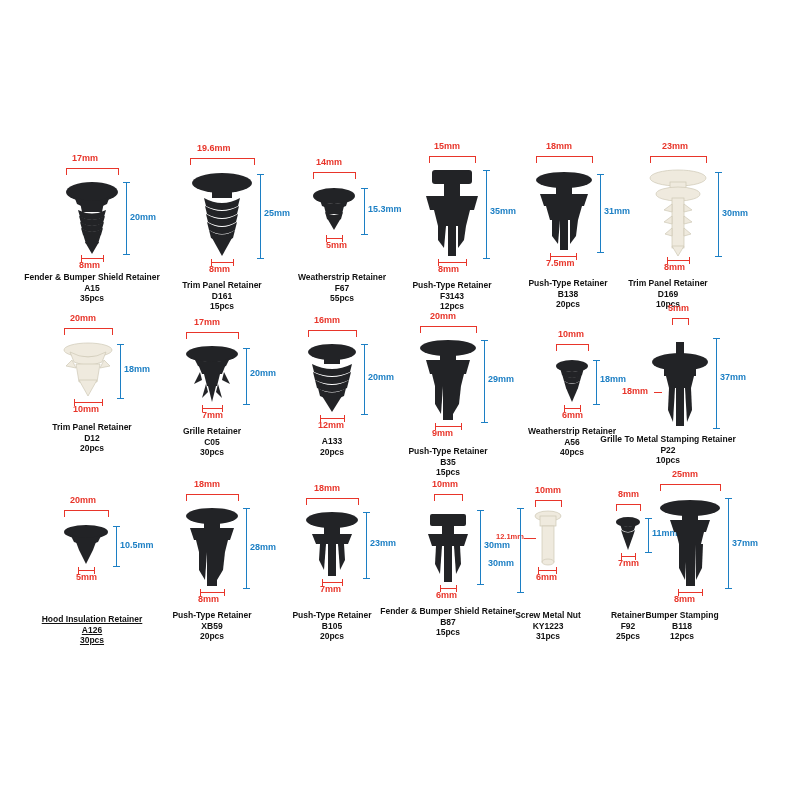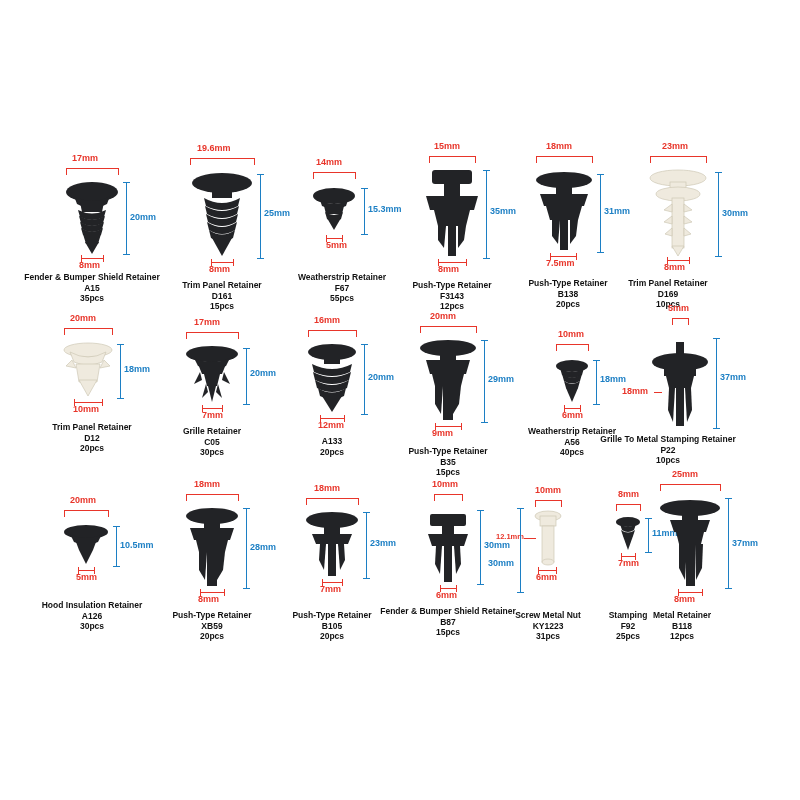--- a/index.html
+++ b/index.html
@@ -498,21 +498,21 @@
       <div class="dim red" style="left:48px;top:-5px;">20mm</div>
       <div class="vline" style="left:94px;top:26px;height:40px;"></div>
       <div class="htick blue" style="left:91px;top:26px;"></div>
       <div class="htick blue" style="left:91px;top:66px;"></div>
       <div class="dim blue" style="left:98px;top:40px;">10.5mm</div>
       <div class="hline" style="left:56px;top:70px;width:16px;"></div>
       <div class="tick" style="left:56px;top:67px;"></div>
       <div class="tick" style="left:72px;top:67px;"></div>
       <div class="dim red" style="left:54px;top:72px;">5mm</div>
     </div>
-    <div class="cap" style="top:100px;">
+    <div class="cap" style="top:114px;text-decoration:underline;">
       <span class="nm">Hood Insulation Retainer</span>
       <span class="code">A126</span>
       <span class="qty">30pcs</span>
     </div>
   </div>
 
   <div class="item" style="left:142px;top:500px;">
     <div class="art">
       <svg width="140" height="110" viewBox="0 0 140 110">
         <g class="p-blk">
@@ -658,21 +658,21 @@
       <div class="vline" style="left:88px;top:18px;height:34px;"></div>
       <div class="htick blue" style="left:85px;top:18px;"></div>
       <div class="htick blue" style="left:85px;top:52px;"></div>
       <div class="dim blue" style="left:92px;top:28px;">11mm</div>
       <div class="hline" style="left:61px;top:56px;width:14px;"></div>
       <div class="tick" style="left:61px;top:53px;"></div>
       <div class="tick" style="left:75px;top:53px;"></div>
       <div class="dim red" style="left:58px;top:58px;">7mm</div>
     </div>
     <div class="cap" style="top:110px;left:-2px;">
-      <span class="nm">Stamping</span>
+      <span class="nm">Retainer</span>
       <span class="code">F92</span>
       <span class="qty">25pcs</span>
     </div>
   </div>
 
   <div class="item" style="left:630px;top:500px;">
     <div class="art">
       <svg width="140" height="110" viewBox="0 0 140 110">
         <g class="p-blk">
           <ellipse cx="60" cy="8" rx="30" ry="8"></ellipse>
@@ -691,19 +691,19 @@
       <div class="vline" style="left:98px;top:-2px;height:90px;"></div>
       <div class="htick blue" style="left:95px;top:-2px;"></div>
       <div class="htick blue" style="left:95px;top:88px;"></div>
       <div class="dim blue" style="left:102px;top:38px;">37mm</div>
       <div class="hline" style="left:48px;top:92px;width:24px;"></div>
       <div class="tick" style="left:48px;top:89px;"></div>
       <div class="tick" style="left:72px;top:89px;"></div>
       <div class="dim red" style="left:44px;top:94px;">8mm</div>
     </div>
     <div class="cap" style="top:110px;left:-18px;">
-      <span class="nm">Metal Retainer</span>
+      <span class="nm">Bumper Stamping</span>
       <span class="code">B118</span>
       <span class="qty">12pcs</span>
     </div>
   </div>
 
 </div>
 
 </body></html>

